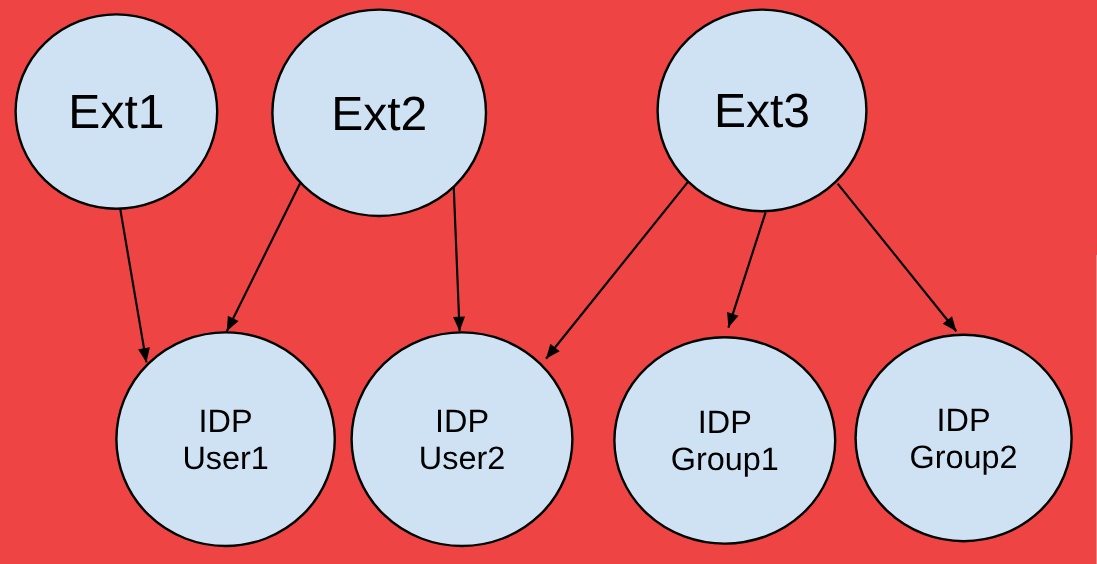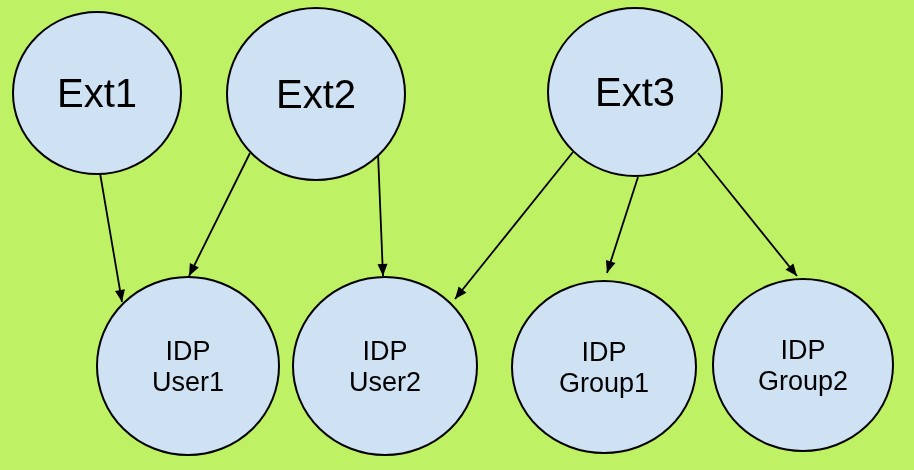--- a/index.html
+++ b/index.html
@@ -17,21 +17,21 @@
   svg text {
     font-family: "Liberation Sans", sans-serif;
     fill: #000000;
   }
   .label-ext  { font-size: 40px; }
   .label-idp  { font-size: 27px; }
 </style>
 </head>
 <body>
 
-<div class="stage" style="background: #bef264;">
+<div class="stage" style="background: #ef4444;">
   <svg id="diagram-svg" width="914" height="470" viewBox="0 0 914 470">
     <defs>
       <marker id="arrowhead" markerUnits="userSpaceOnUse" markerWidth="14" markerHeight="12" refX="13" refY="6" orient="auto">
         <path d="M1,1 L13,6 L1,11 Z" fill="#000000"></path>
       </marker>
     </defs>
     <g id="edges-layer">
         <line x1="100" y1="173" x2="122" y2="302" stroke="#000000" stroke-width="1.8" marker-end="url(#arrowhead)"></line>
         <line x1="250" y1="153" x2="189" y2="276" stroke="#000000" stroke-width="1.8" marker-end="url(#arrowhead)"></line>
         <line x1="378" y1="153" x2="383" y2="276" stroke="#000000" stroke-width="1.8" marker-end="url(#arrowhead)"></line>

